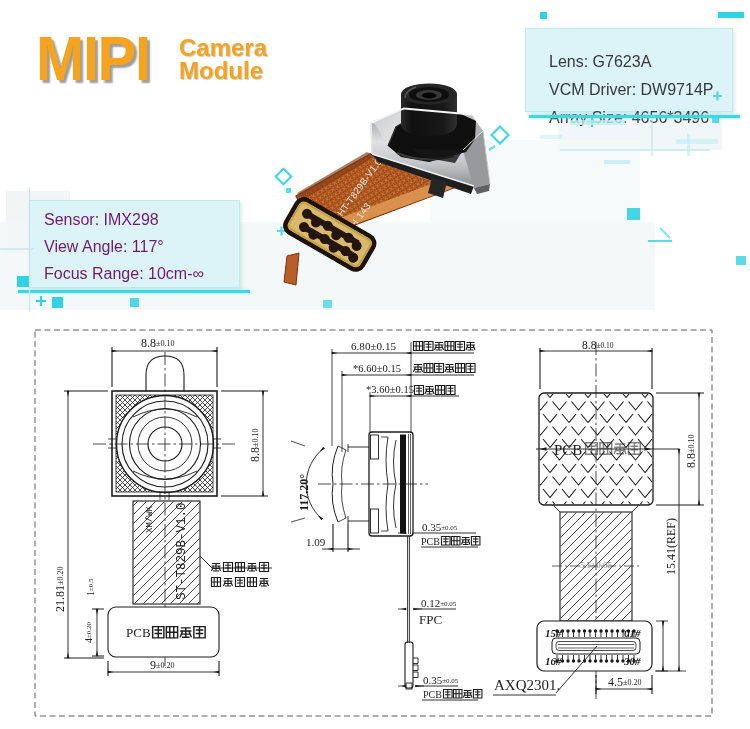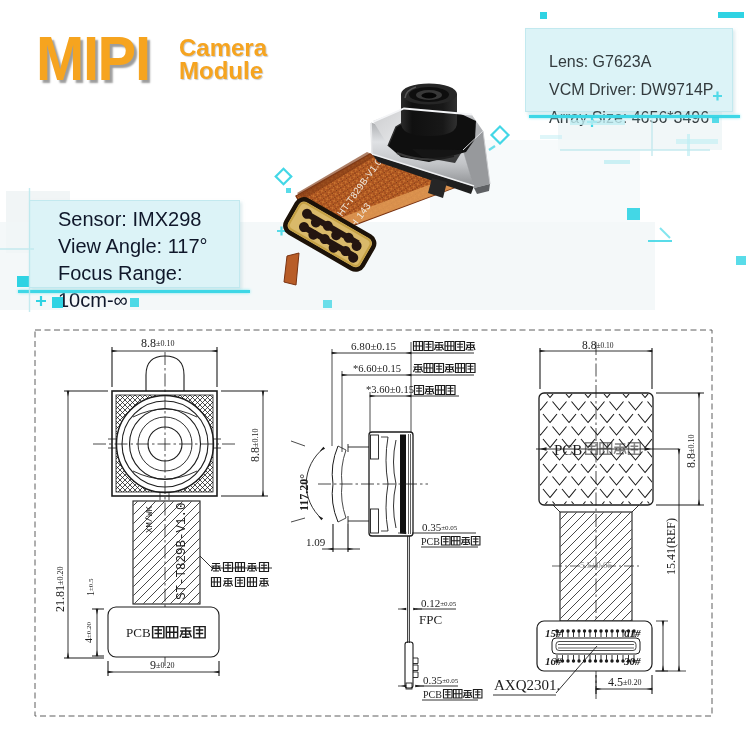--- a/index.html
+++ b/index.html
@@ -23,21 +23,21 @@
        font-size:63px;letter-spacing:-1.5px;transform:scale(.92,1);transform-origin:0 0;
        text-shadow:3px 3px 2px #9d9d9d;">MIPI</div>
 
   <div class="abs" style="left:163px;top:36px;width:120px;height:52px;color:#f6a41f;font-weight:bold;
        font-size:24px;line-height:23px;transform-origin:0 0;
        text-shadow:1px 1px 1px #c9c9c9;margin-left:16px;">Camera<br>Module</div>
 
   <div class="abs" style="left:29px;top:200px;width:209px;height:86px;background:#dcf3f7;
        border:1px solid #c2e9ef;box-shadow:2px 2px 3px rgba(160,200,205,.35);"></div>
 
-  <div class="abs" style="left:58px;top:206px;width:180px;font-size:20px;line-height:27px;color:#0f172a;">
+  <div class="abs" style="left:44px;top:206px;width:180px;font-size:16px;line-height:27px;color:#701a75;">
     Sensor: IMX298<br>View Angle: 117°<br>Focus Range: 10cm-∞</div>
 
   <div class="abs" style="left:525px;top:28px;width:206px;height:82px;background:#dcf3f7;
        border:1px solid #c2e9ef;box-shadow:2px 2px 3px rgba(160,200,205,.35);"></div>
 
   <div class="abs" style="left:549px;top:48px;width:190px;font-size:16px;line-height:28px;color:#333b3e;">
     Lens: G7623A<br>VCM Driver: DW9714P<br>Array Size: 4656*3496</div>
 
   <div class="abs" style="left:529px;top:115px;width:211px;height:3px;background:#3ed7e6;box-shadow:0 0 3px #7ee6ef;"></div>
 

